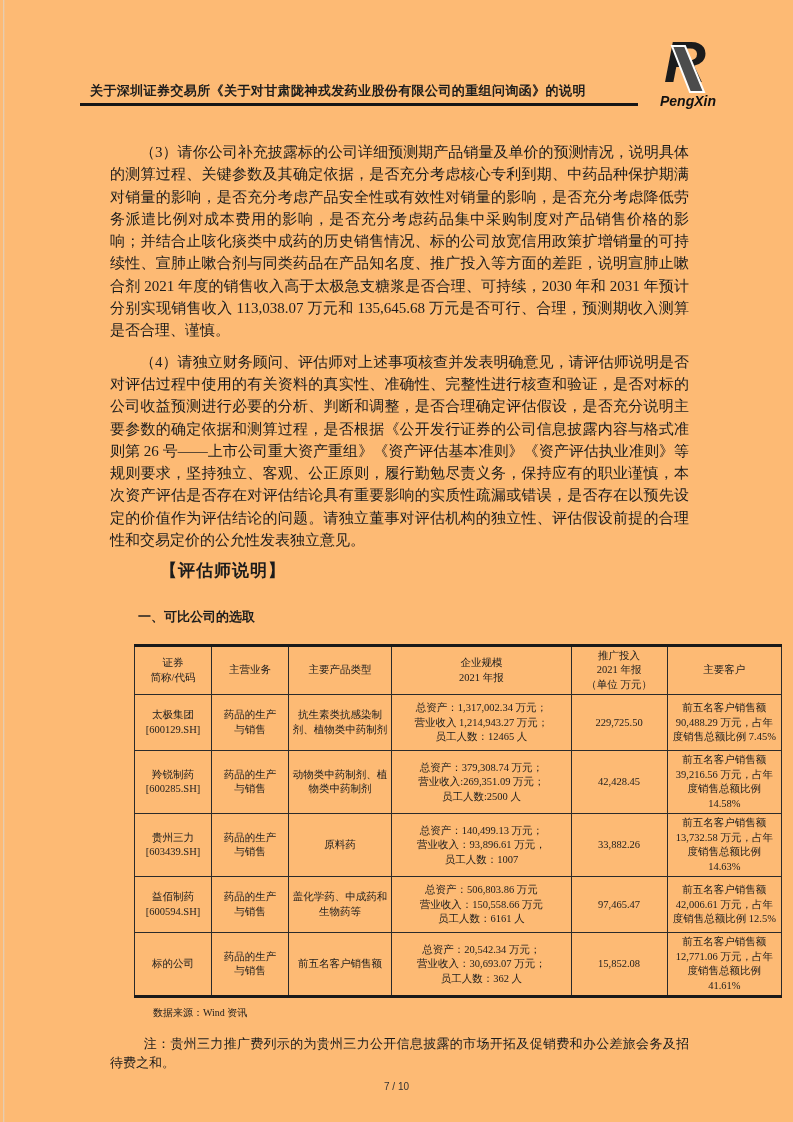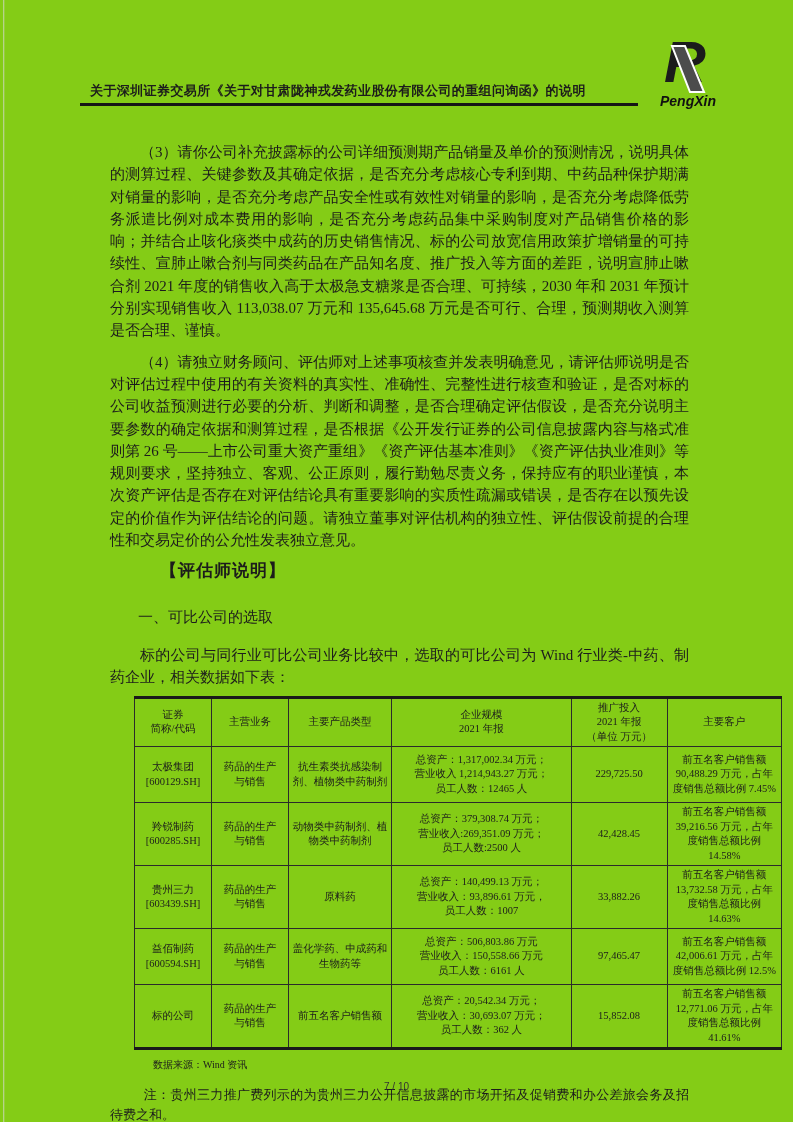--- a/index.html
+++ b/index.html
@@ -1,18 +1,18 @@
 <!DOCTYPE html>
 <html><head>
 <meta charset="utf-8">
 <style>
   html,body { margin:0; padding:0; background:#ffffff; }
   .page {
     position:relative; width:793px; height:1122px; margin:0 auto;
-    background:#84cc16; overflow:hidden; color:#1c1c1c;
+    background:#fdba74; overflow:hidden; color:#1c1c1c;
     font-family:"Liberation Serif","DejaVu Serif",serif;
   }
   .scan-edge {
     position:absolute; left:3px; top:0; bottom:0; width:2px;
     background:linear-gradient(to right,#d8d8d5,rgba(255,255,255,0)); opacity:.8;
   }
   
   .header-title {
     position:absolute; top:82px; left:90px; width:560px;
     font-size:13px; font-weight:bold; letter-spacing:.4px; white-space:nowrap;
@@ -22,21 +22,21 @@
     background:#161616;
   }
   .logo { position:absolute; top:30px; left:648px; width:78px; }
   
   .content {
     position:absolute; top:141px; left:110px; width:579px;
     font-size:15px; line-height:22.3px; text-align:justify;
   }
   .body-para { margin:0 0 9px 0; text-indent:2em; }
   .section-heading { margin:8px 0 0 50px; font-size:17px; font-weight:bold; letter-spacing:1px;font-family:Liberation Serif, serif; }
-  .subsection-heading { margin:23px 0 16px 28px; font-size:15px; font-weight:normal; }
+  .subsection-heading { margin:23px 0 16px 28px; font-size:13px; font-weight:bold; }
   .table-intro { margin:15px 0 0 0; text-indent:2em; }
   
   table.cmp {
     margin:7px 0 0 24px; width:648px; border-collapse:collapse;
     font-size:10.5px; line-height:14.5px; text-align:center;
     border-top:3px solid #1a1a1a; border-bottom:3px solid #1a1a1a;
   }
   table.cmp th, table.cmp td {
     border:1px solid #2b2b2b; padding:2px 3px; vertical-align:middle;
     white-space:pre-line; font-weight:normal;
@@ -68,21 +68,20 @@
       <text x="12" y="76" font-family="Liberation Sans, sans-serif" font-weight="bold" font-style="italic" font-size="14" fill="#111">PengXin</text>
     </svg>
   </div>
 
   <div class="content">
     <p class="body-para">（3）请你公司补充披露标的公司详细预测期产品销量及单价的预测情况，说明具体的测算过程、关键参数及其确定依据，是否充分考虑核心专利到期、中药品种保护期满对销量的影响，是否充分考虑产品安全性或有效性对销量的影响，是否充分考虑降低劳务派遣比例对成本费用的影响，是否充分考虑药品集中采购制度对产品销售价格的影响；并结合止咳化痰类中成药的历史销售情况、标的公司放宽信用政策扩增销量的可持续性、宣肺止嗽合剂与同类药品在产品知名度、推广投入等方面的差距，说明宣肺止嗽合剂 2021 年度的销售收入高于太极急支糖浆是否合理、可持续，2030 年和 2031 年预计分别实现销售收入 113,038.07 万元和 135,645.68 万元是否可行、合理，预测期收入测算是否合理、谨慎。</p>
     <p class="body-para">（4）请独立财务顾问、评估师对上述事项核查并发表明确意见，请评估师说明是否对评估过程中使用的有关资料的真实性、准确性、完整性进行核查和验证，是否对标的公司收益预测进行必要的分析、判断和调整，是否合理确定评估假设，是否充分说明主要参数的确定依据和测算过程，是否根据《公开发行证券的公司信息披露内容与格式准则第 26 号——上市公司重大资产重组》《资产评估基本准则》《资产评估执业准则》等规则要求，坚持独立、客观、公正原则，履行勤勉尽责义务，保持应有的职业谨慎，本次资产评估是否存在对评估结论具有重要影响的实质性疏漏或错误，是否存在以预先设定的价值作为评估结论的问题。请独立董事对评估机构的独立性、评估假设前提的合理性和交易定价的公允性发表独立意见。</p>
 
     <div class="section-heading">【评估师说明】</div>
     <div class="subsection-heading">一、可比公司的选取</div>
-    <p class="table-intro">标的公司与同行业可比公司业务比较中，选取的可比公司为 Wind 行业类-中药、制药企业，相关数据如下表：</p>
 
     <table class="cmp">
       <colgroup>
         <col style="width:64px">
           <col style="width:64px">
           <col style="width:86px">
         <col style="width:149px">
           <col style="width:80px">
           <col style="width:95px">
       </colgroup>

